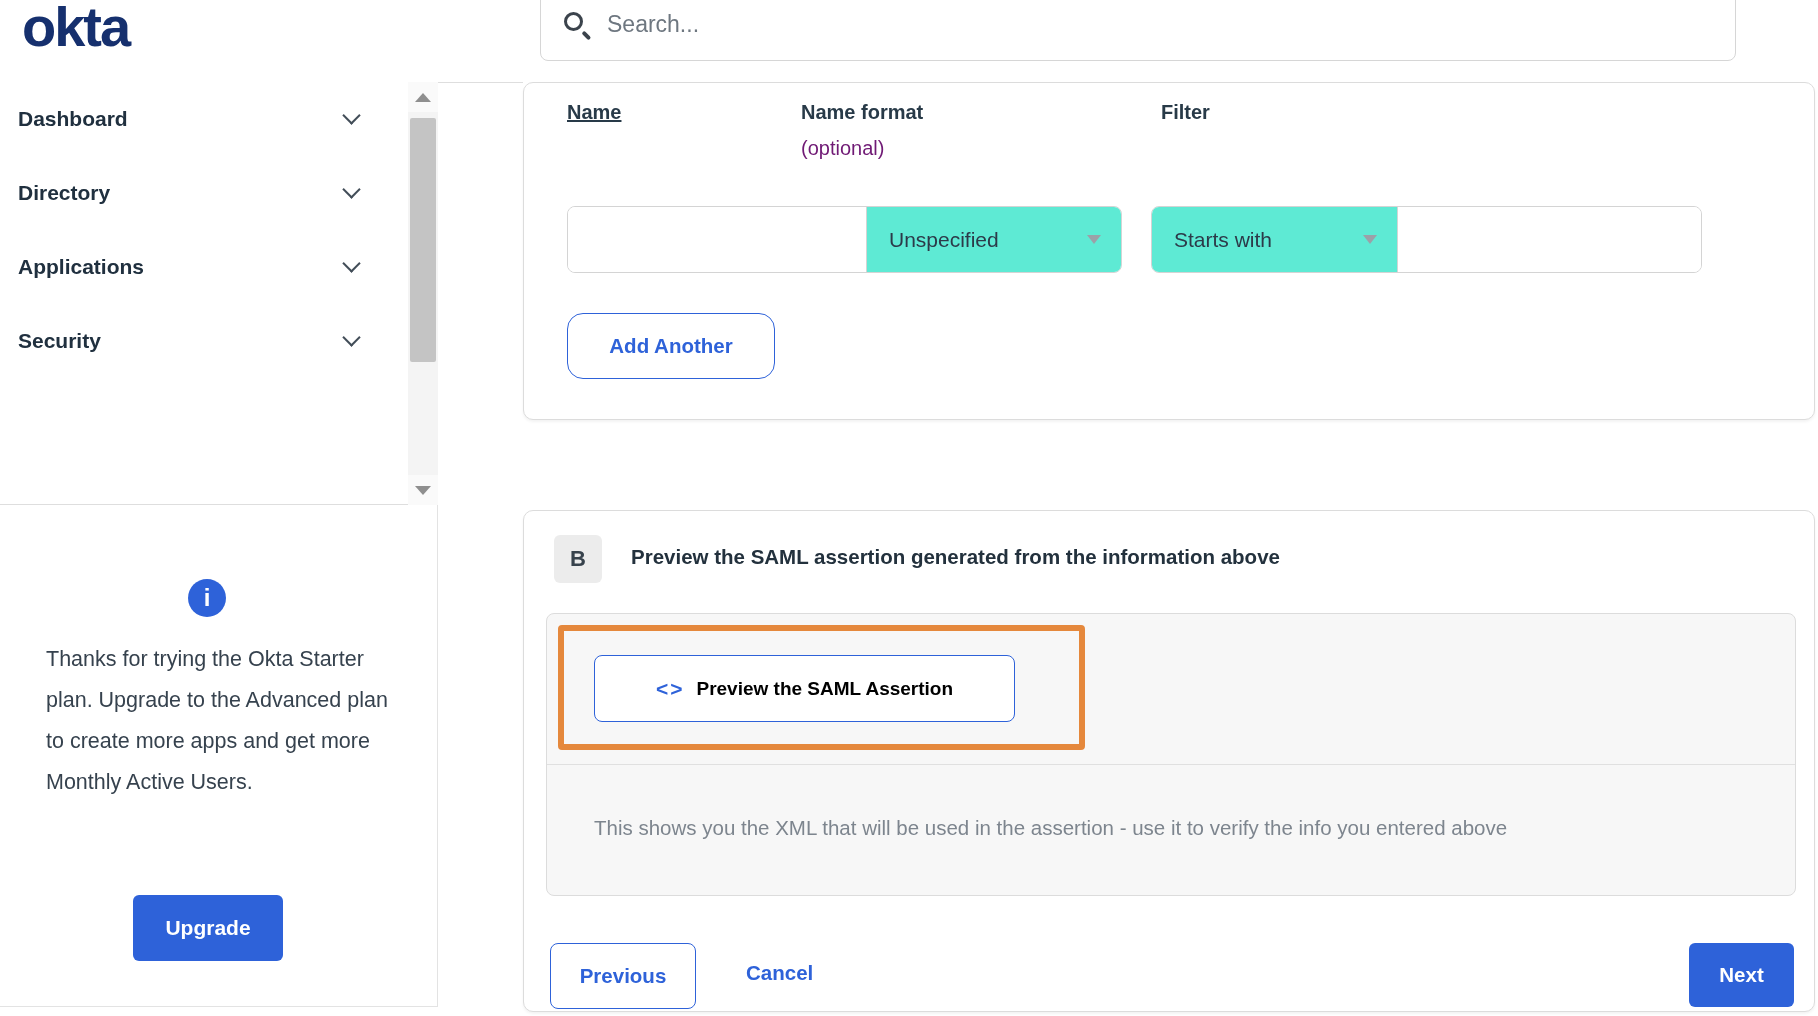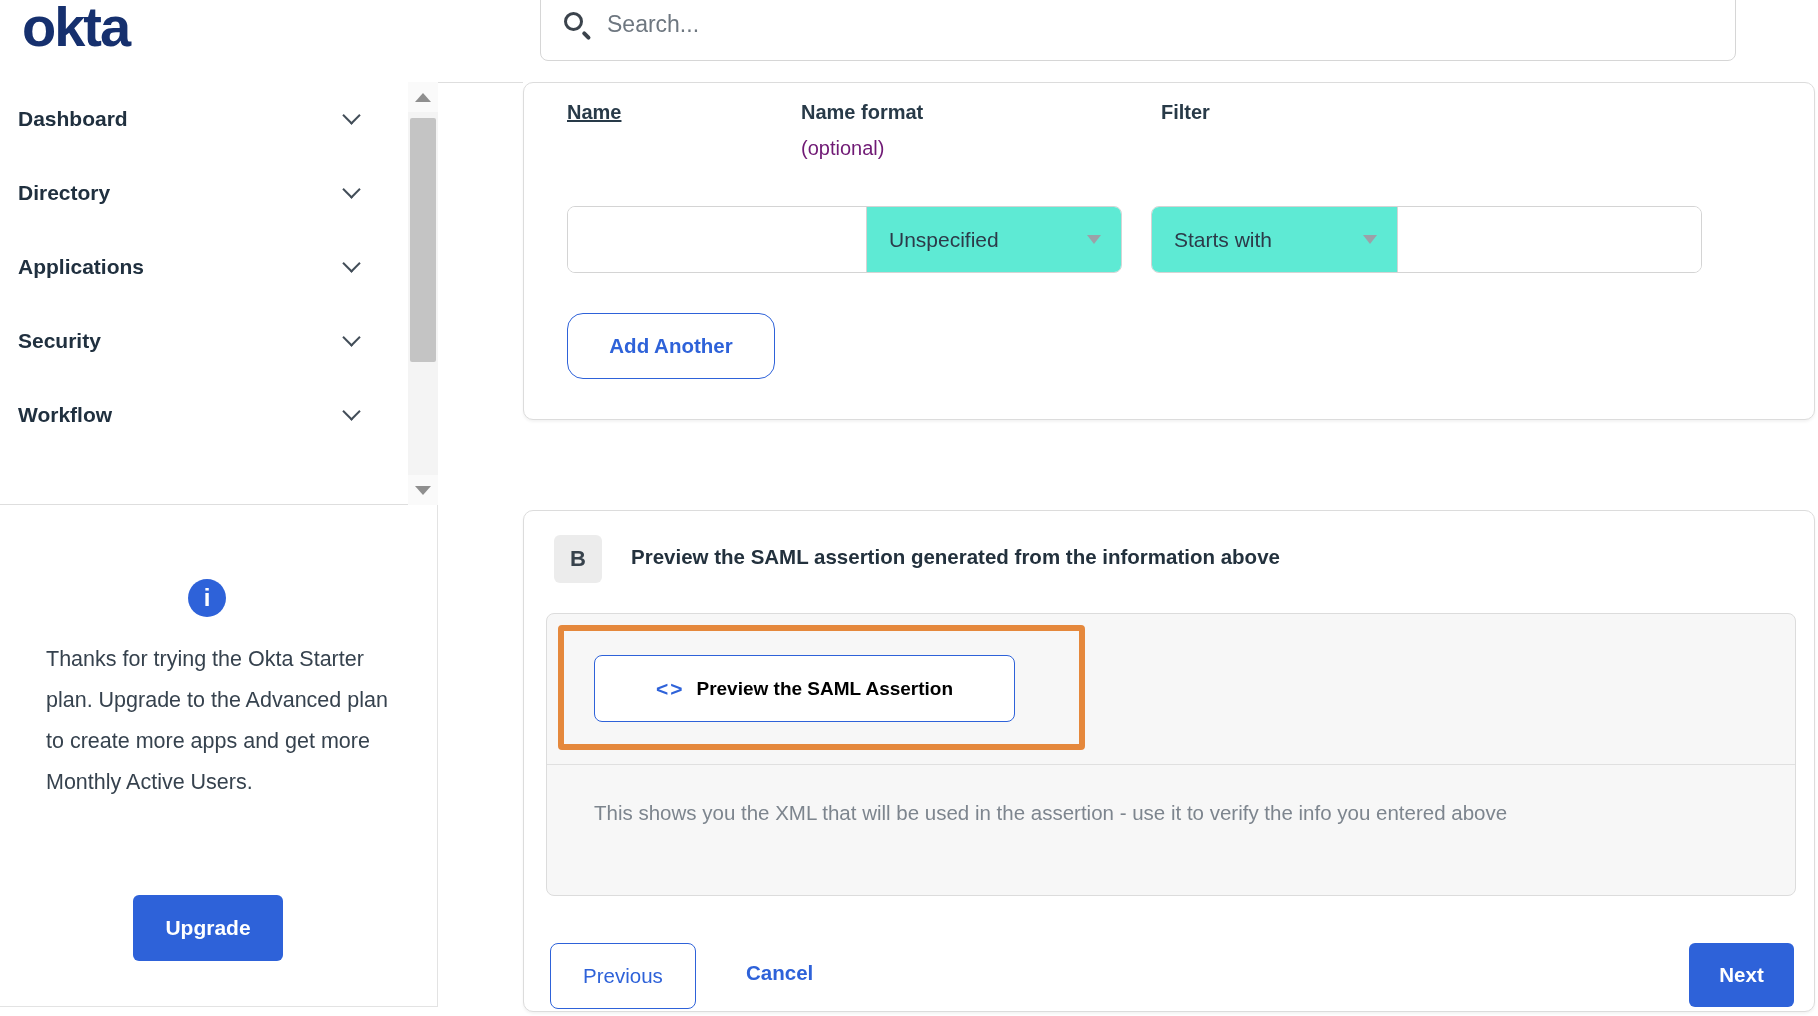--- a/index.html
+++ b/index.html
@@ -165,30 +165,30 @@
   }
   .preview-saml-btn {
     position: absolute; left: 47px; top: 41px; width: 421px; height: 67px;
     background: #fff; border: 1.5px solid #2e62d9; border-radius: 8px;
     display: flex; align-items: center; justify-content: center; gap: 12px;
     cursor: pointer; font-family: "Liberation Sans", sans-serif;
   }
   .code-glyph { font-size: 21px; font-weight: 700; color: #2e62d9; letter-spacing: 2px; }
   .preview-saml-label { font-size: 19px; font-weight: 700; color: #000000; }
   .panel-desc {
-    position: absolute; left: 0; top: 134px; width: 100%; height: 130px;
+    position: absolute; left: 0; top: 149px; width: 100%; height: 130px;
     display: flex; align-items: center; padding-left: 47px;
     font-size: 20.5px; color: #7d858e;
   }
 
   
   .previous-btn {
     position: absolute; left: 26px; top: 432px; width: 146px; height: 66px;
     background: #fff; border: 1.5px solid #2e62d9; border-radius: 8px;
-    color: #2e62d9; font-weight: 400; font-size: 20.5px; cursor: pointer;
+    color: #2e62d9; font-weight: 700; font-size: 20.5px; cursor: pointer;
     font-family: "Liberation Sans", sans-serif;
   }
   .cancel-link {
     position: absolute; left: 222px; top: 450px;
     font-size: 20.5px; font-weight: 700; color: #2e62d9; cursor: pointer;
   }
   .next-btn {
     position: absolute; left: 1165px; top: 432px; width: 105px; height: 64px;
     background: #2e62d9; border: none; border-radius: 6px;
     color: #fff; font-weight: 700; font-size: 20.5px; cursor: pointer;
@@ -221,24 +221,20 @@
         <span class="chevron"></span>
       </div>
       <div class="nav-item">
         <span class="label">Applications</span>
         <span class="chevron"></span>
       </div>
       <div class="nav-item">
         <span class="label">Security</span>
         <span class="chevron"></span>
       </div>
-      <div class="nav-item">
-        <span class="label">Workflow</span>
-        <span class="chevron"></span>
-      </div>
     </div>
     <div class="scrollbar">
       <div class="scroll-btn up">
           <span class="tri-up"></span>
         </div>
       <div class="scroll-thumb"></div>
       <div class="scroll-btn down">
           <span class="tri-down"></span>
         </div>
     </div>

